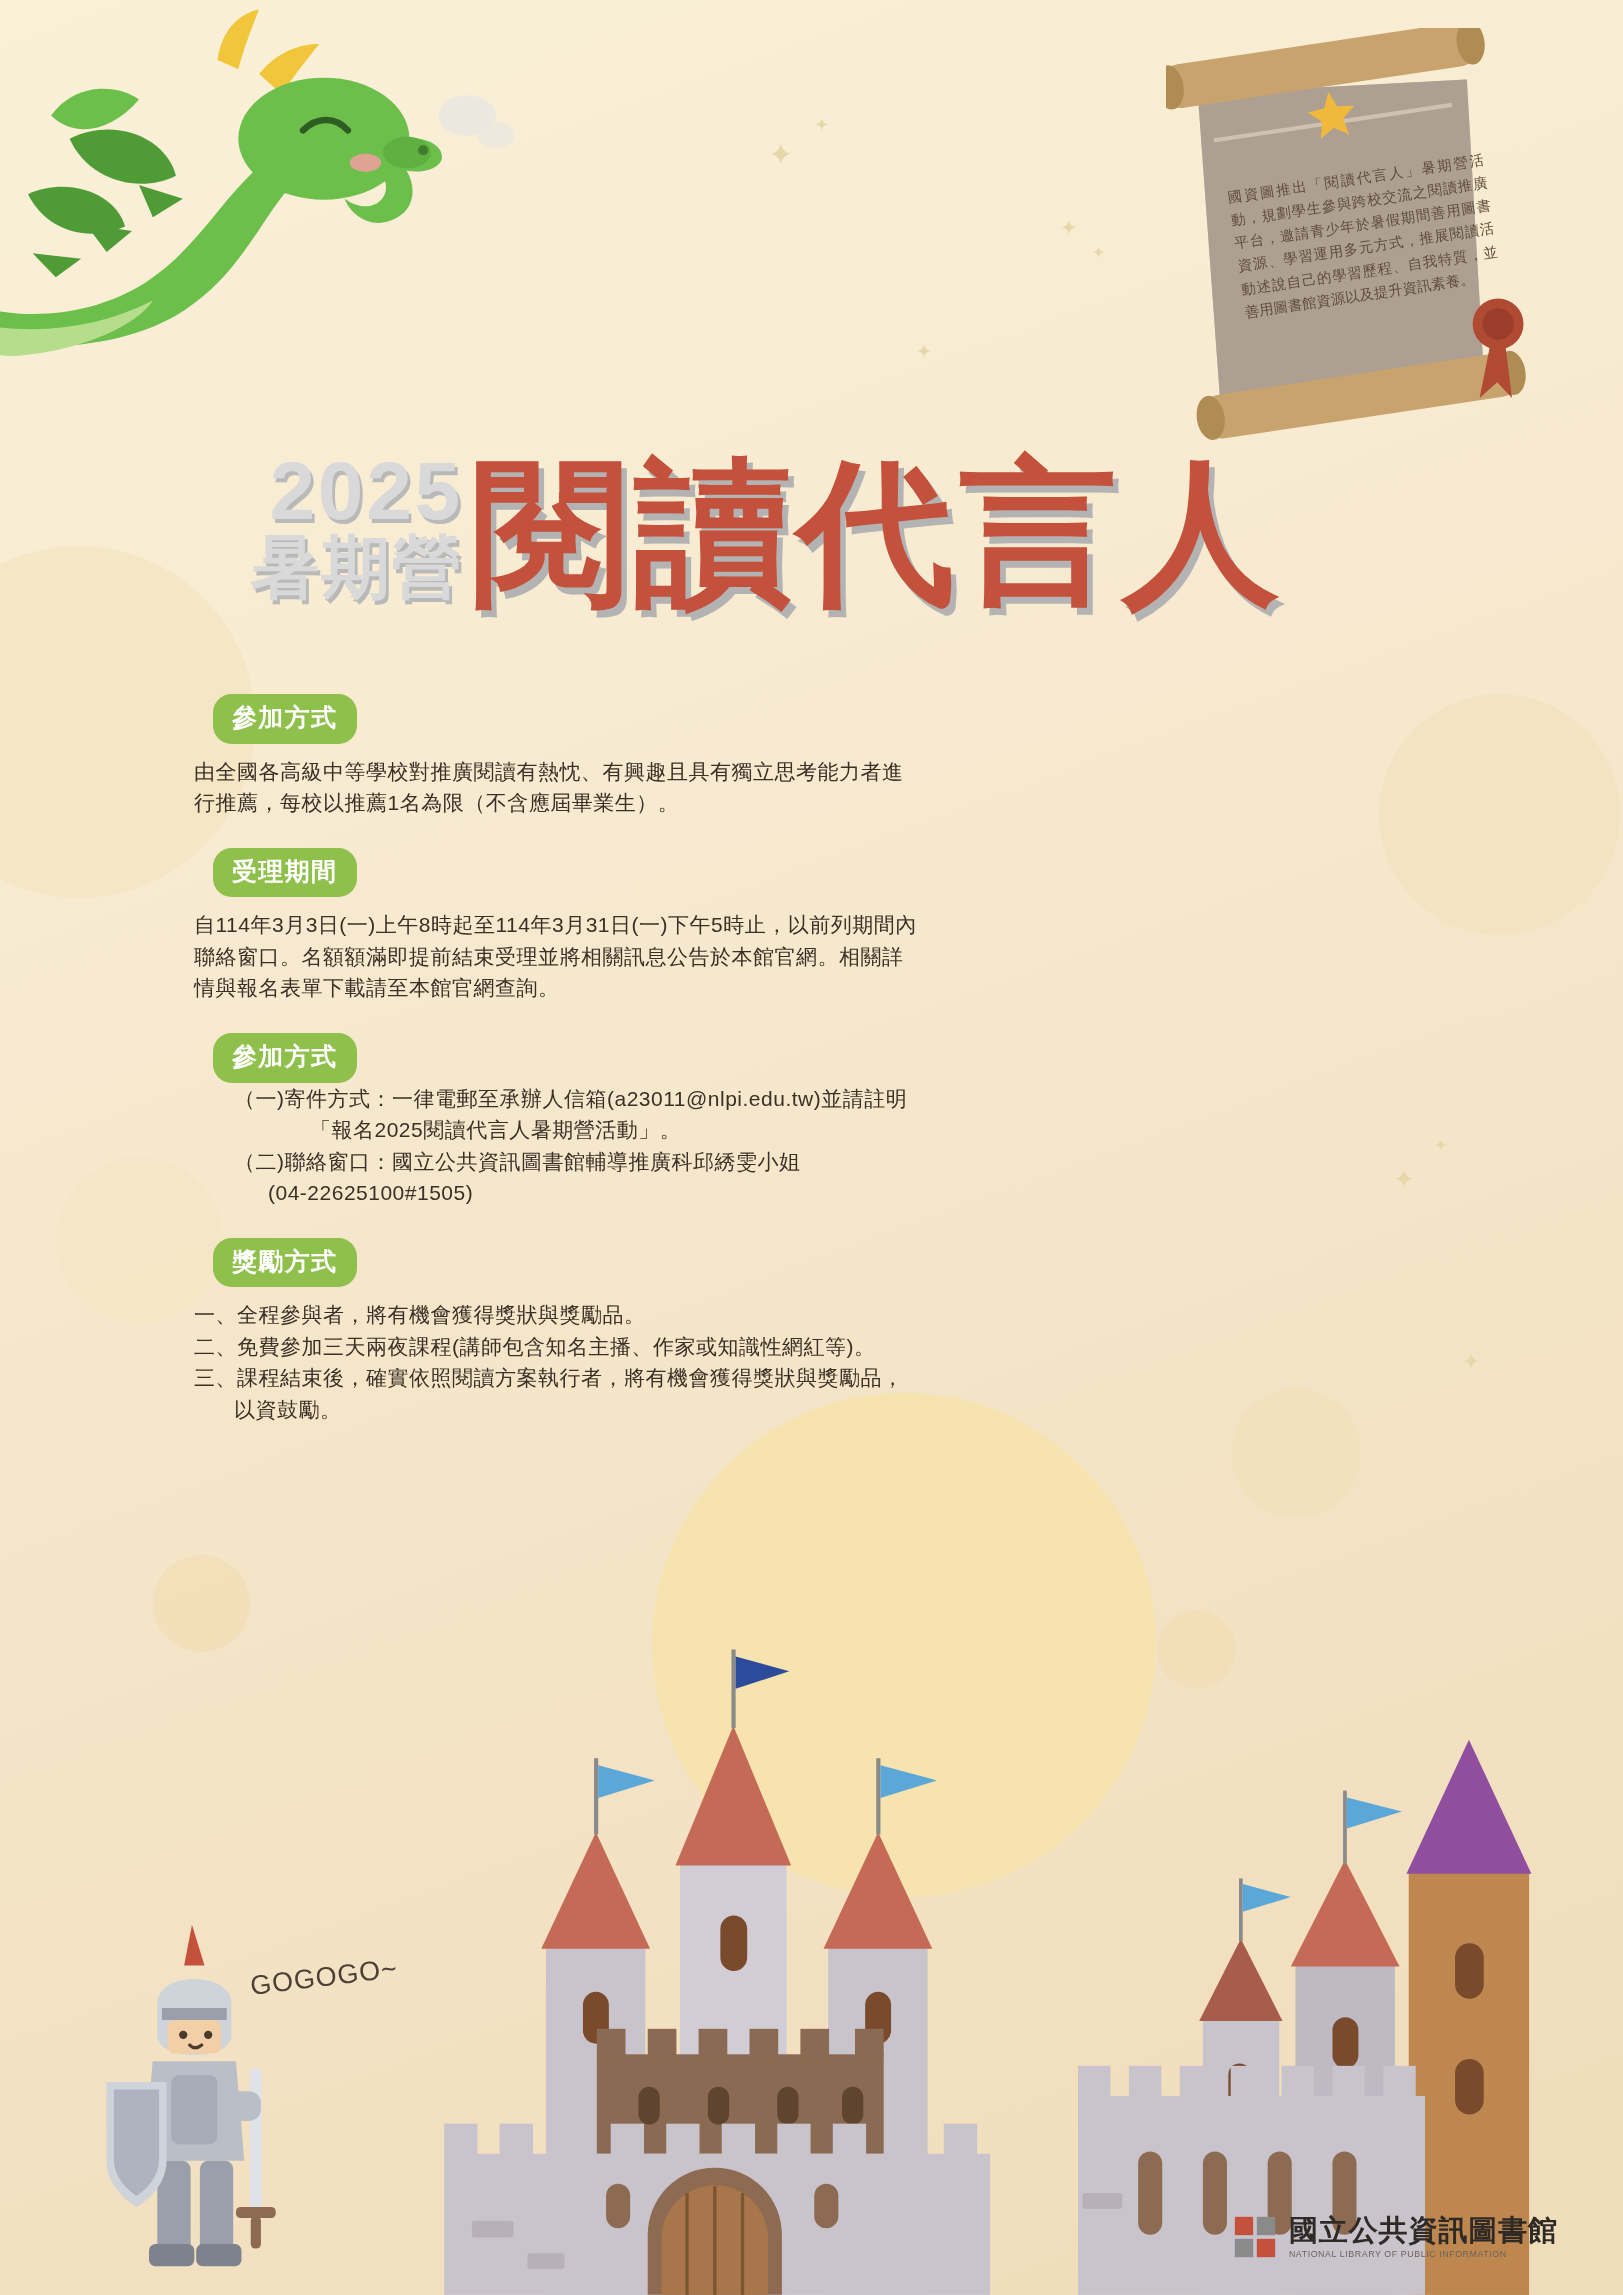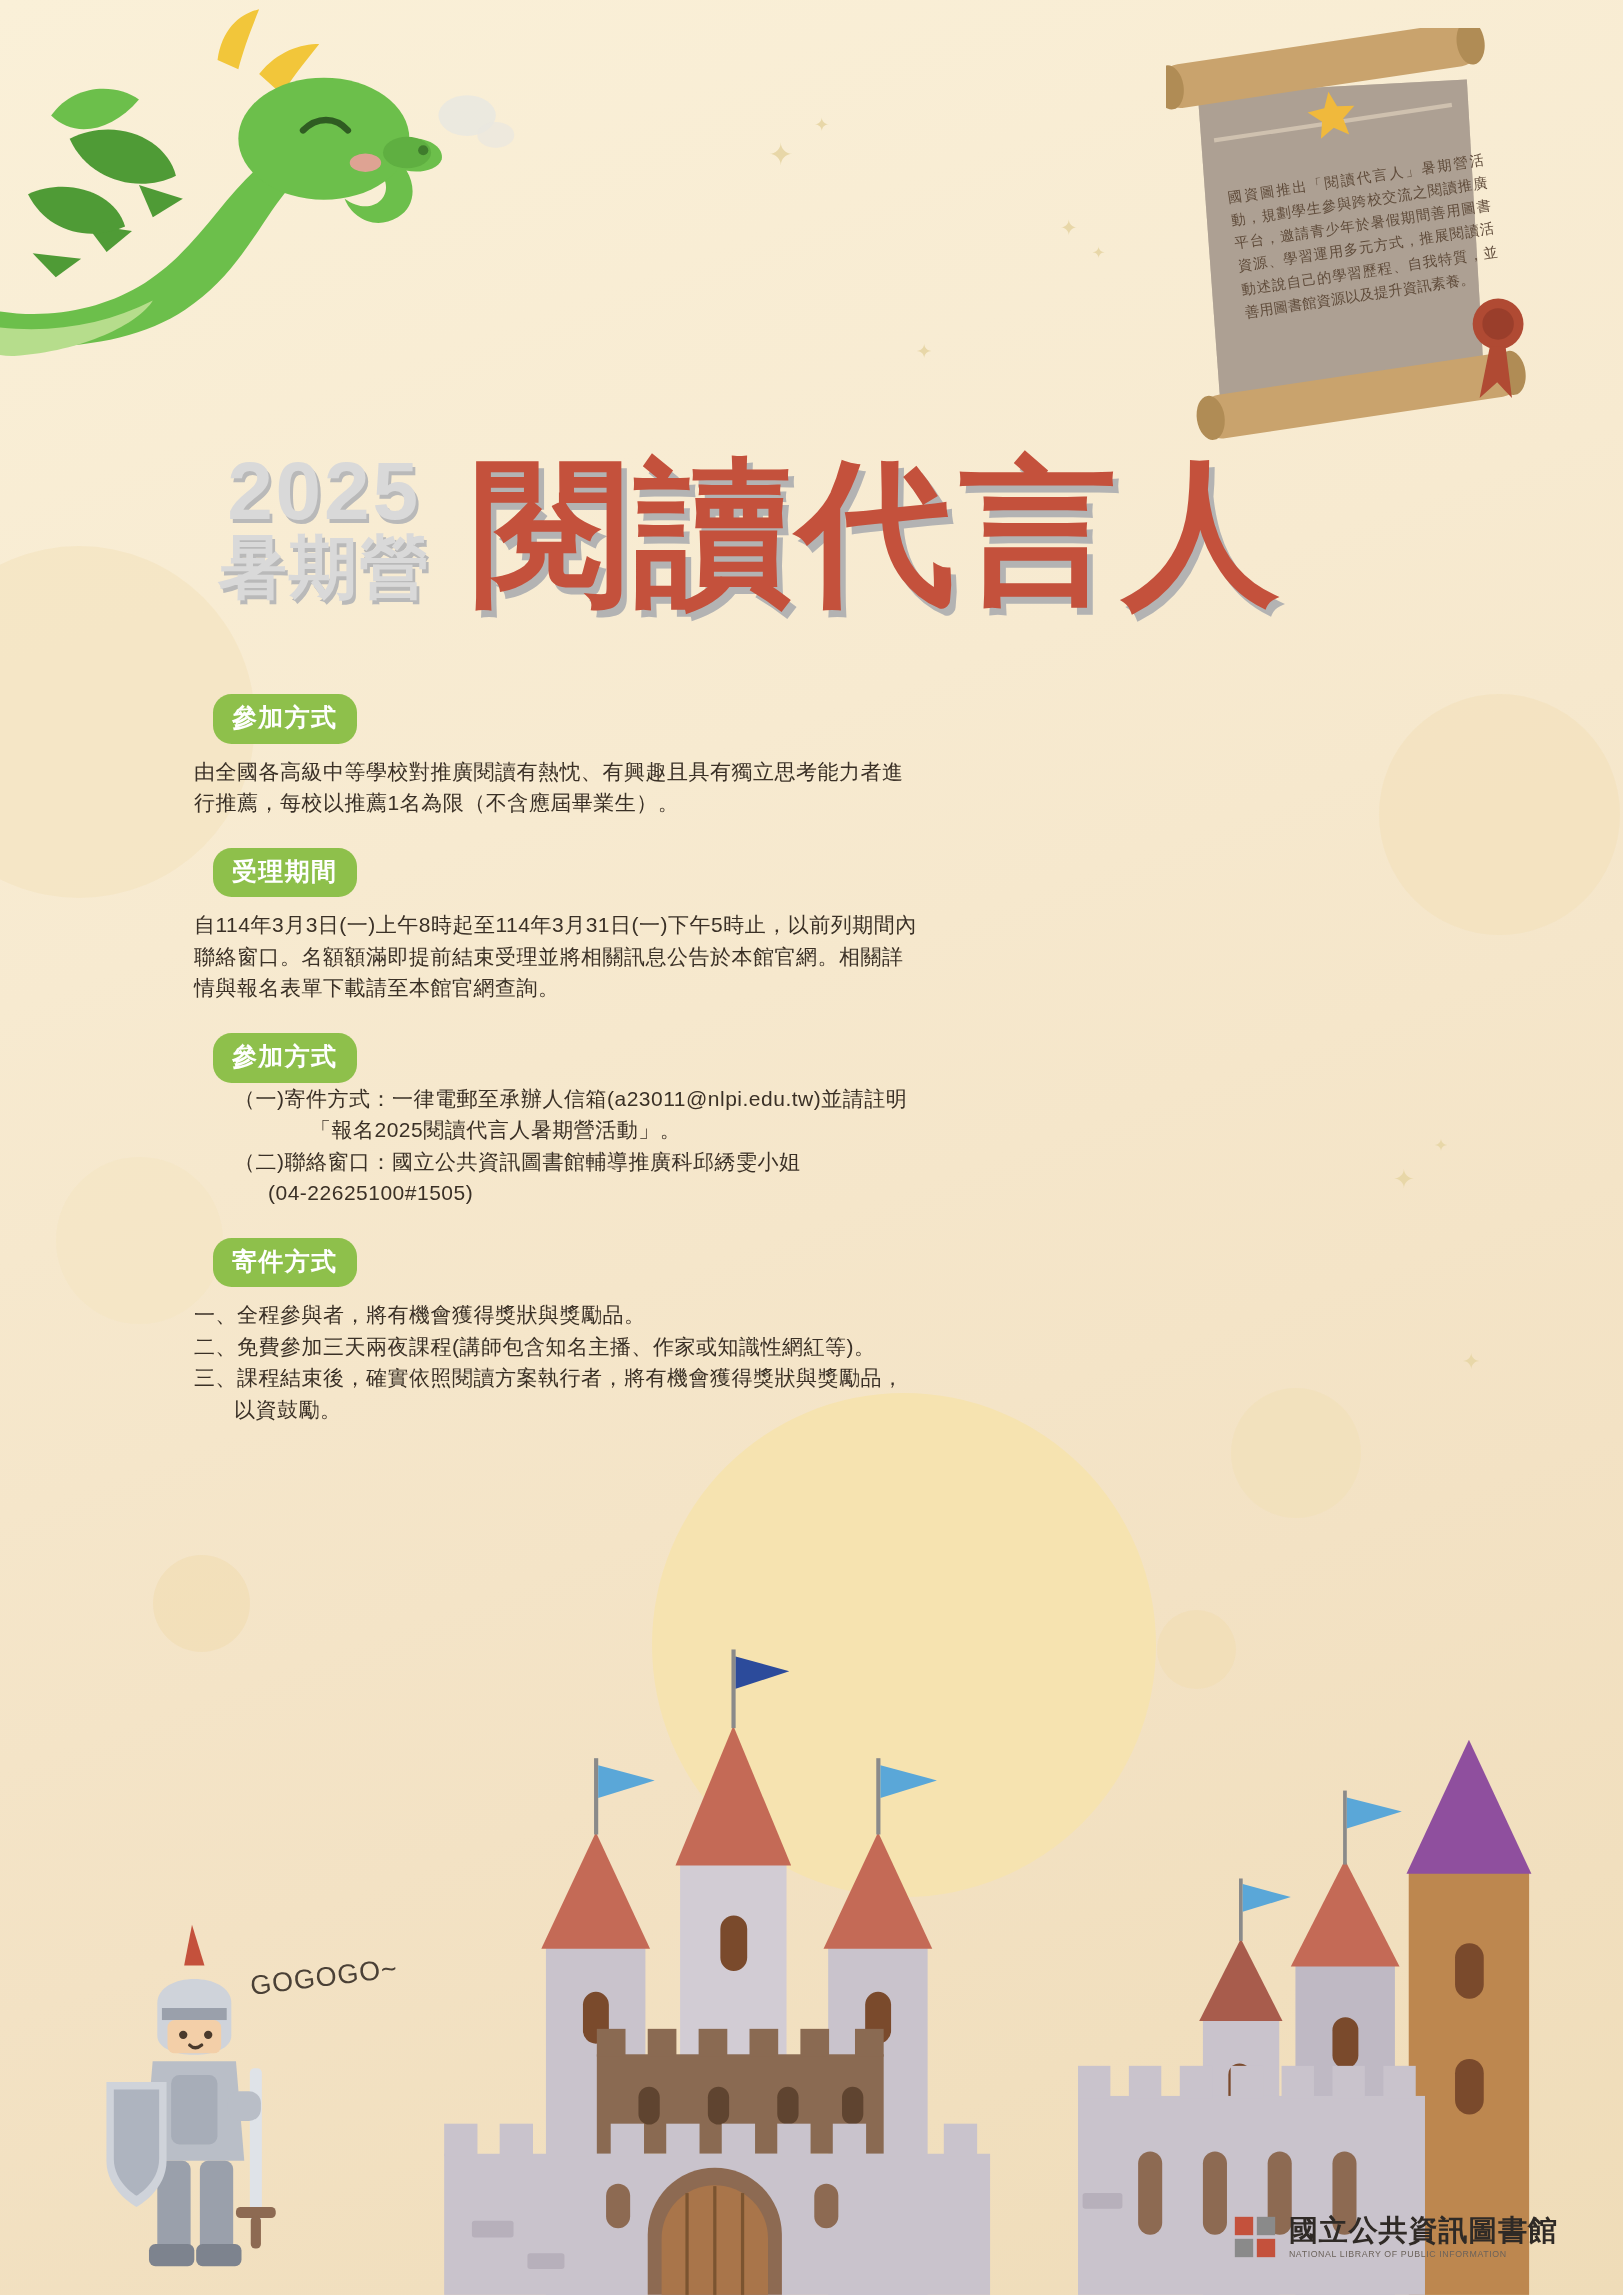--- a/index.html
+++ b/index.html
@@ -67,21 +67,21 @@
     text-align: justify;
   }
 
   
   .title-block { position: absolute; left: 185px; top: 444px; width: 1296px; height: 204px; }
   .year-col {
     position: absolute;
     left: 0; top: 4.6px;
     width: 278px;
     color: #d8d8d8;
-    text-align: center;
+    text-align: right;
   }
   .year {
     font-size: 82px;
     font-weight: bold;
     letter-spacing: 2.8px;
     color: #d9d9d9;
     text-shadow: 2.8px 3.7px 0 #b9b9b9;
     line-height: 1.02;
   }
   .camp {
@@ -284,21 +284,21 @@
 
     <div class="section">
       <div class="tag">參加方式</div>
       <p class="para indent-1" style="margin-top:0">（一)寄件方式：一律電郵至承辦人信箱(a23011@nlpi.edu.tw)並請註明</p>
       <p class="para indent-2" style="margin-top:0">「報名2025閱讀代言人暑期營活動」。</p>
       <p class="para indent-1" style="margin-top:0">（二)聯絡窗口：國立公共資訊圖書館輔導推廣科邱綉雯小姐</p>
       <p class="para indent-3" style="margin-top:0">(04-22625100#1505)</p>
     </div>
 
     <div class="section">
-      <div class="tag">寄件方式</div>
+      <div class="tag">獎勵方式</div>
       <p class="para">一、全程參與者，將有機會獲得獎狀與獎勵品。</p>
       <p class="para" style="margin-top:0">二、免費參加三天兩夜課程(講師包含知名主播、作家或知識性網紅等)。</p>
       <p class="para" style="margin-top:0">三、課程結束後，確實依照閱讀方案執行者，將有機會獲得獎狀與獎勵品，</p>
       <p class="para indent-hang" style="margin-top:0">以資鼓勵。</p>
     </div>
 
   </div>
 
   <div class="gogogo">GOGOGO~</div>
 

